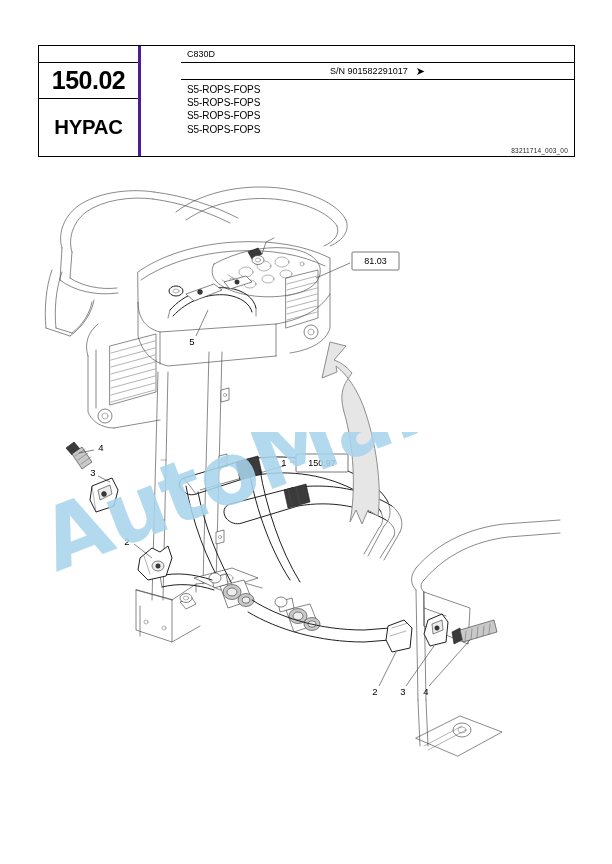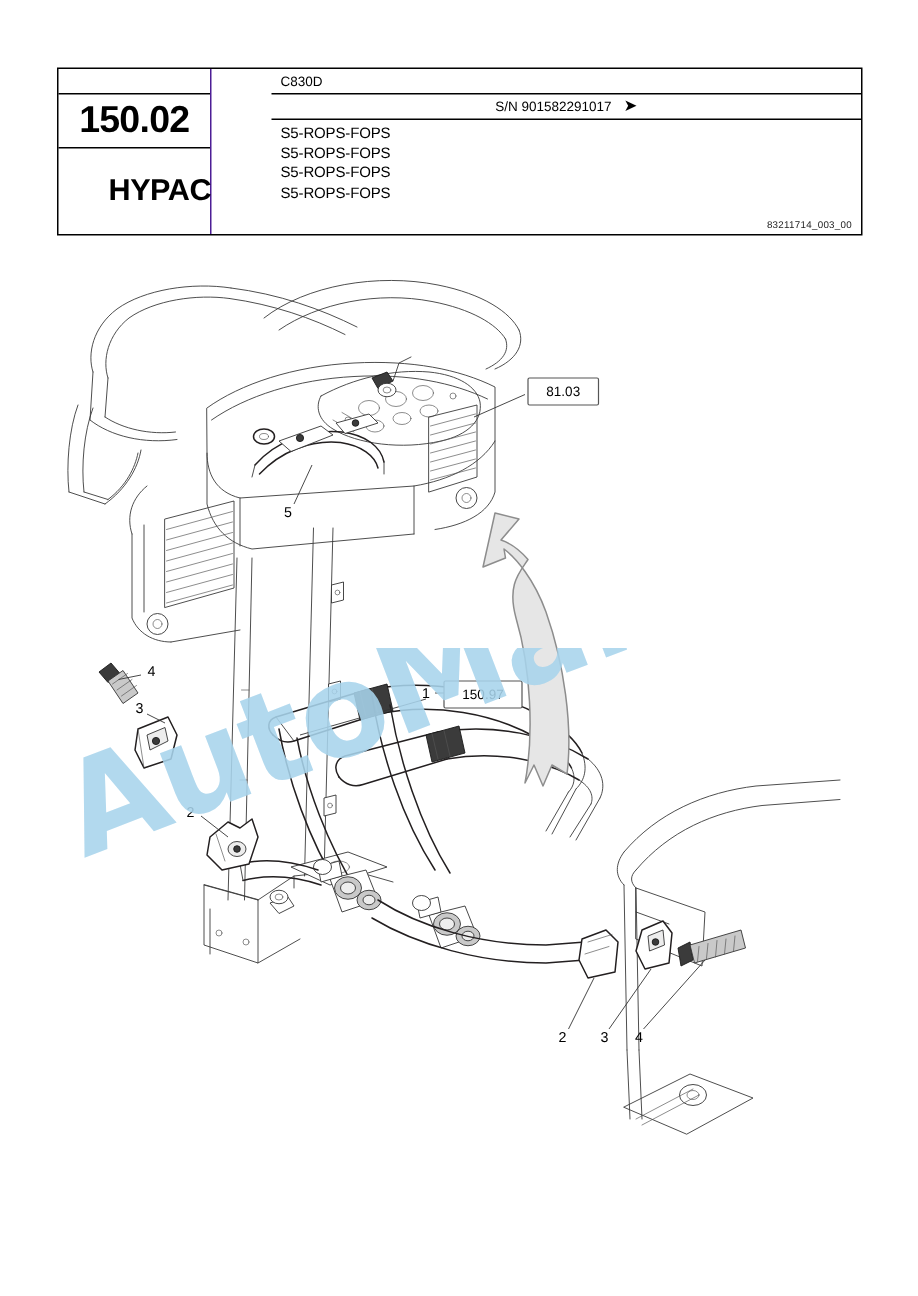--- a/index.html
+++ b/index.html
@@ -23,21 +23,21 @@
     top: 45px;
     width: 537px;
     height: 112px;
     border: 1px solid #000;
     box-sizing: border-box;
     display: flex;
   }
   .hdr-left {
     width: 102px;
     box-sizing: border-box;
-    border-right: 1px solid #4c1d95;
+    border-right: 3px solid #4c1d95;
     display: flex;
     flex-direction: column;
   }
   .hdr-left-blank {
     height: 17px;
     box-sizing: border-box;
     border-bottom: 1px solid #000;
   }
   .hdr-group {
     height: 36px;
@@ -75,21 +75,21 @@
   }
   .page-nums .slash {
     font-weight: normal;
     font-size: 13px;
     padding: 0 2px;
   }
   .hdr-logo {
     flex: 1;
     display: flex;
     align-items: center;
-    justify-content: flex-end;
+    justify-content: center;
   }
   .logo-text {
     font-size: 20px;
     font-weight: bold;
     letter-spacing: -0.3px;
     transform: scaleX(1.02);
   }
 
   .hdr-right {
     flex: 1;

